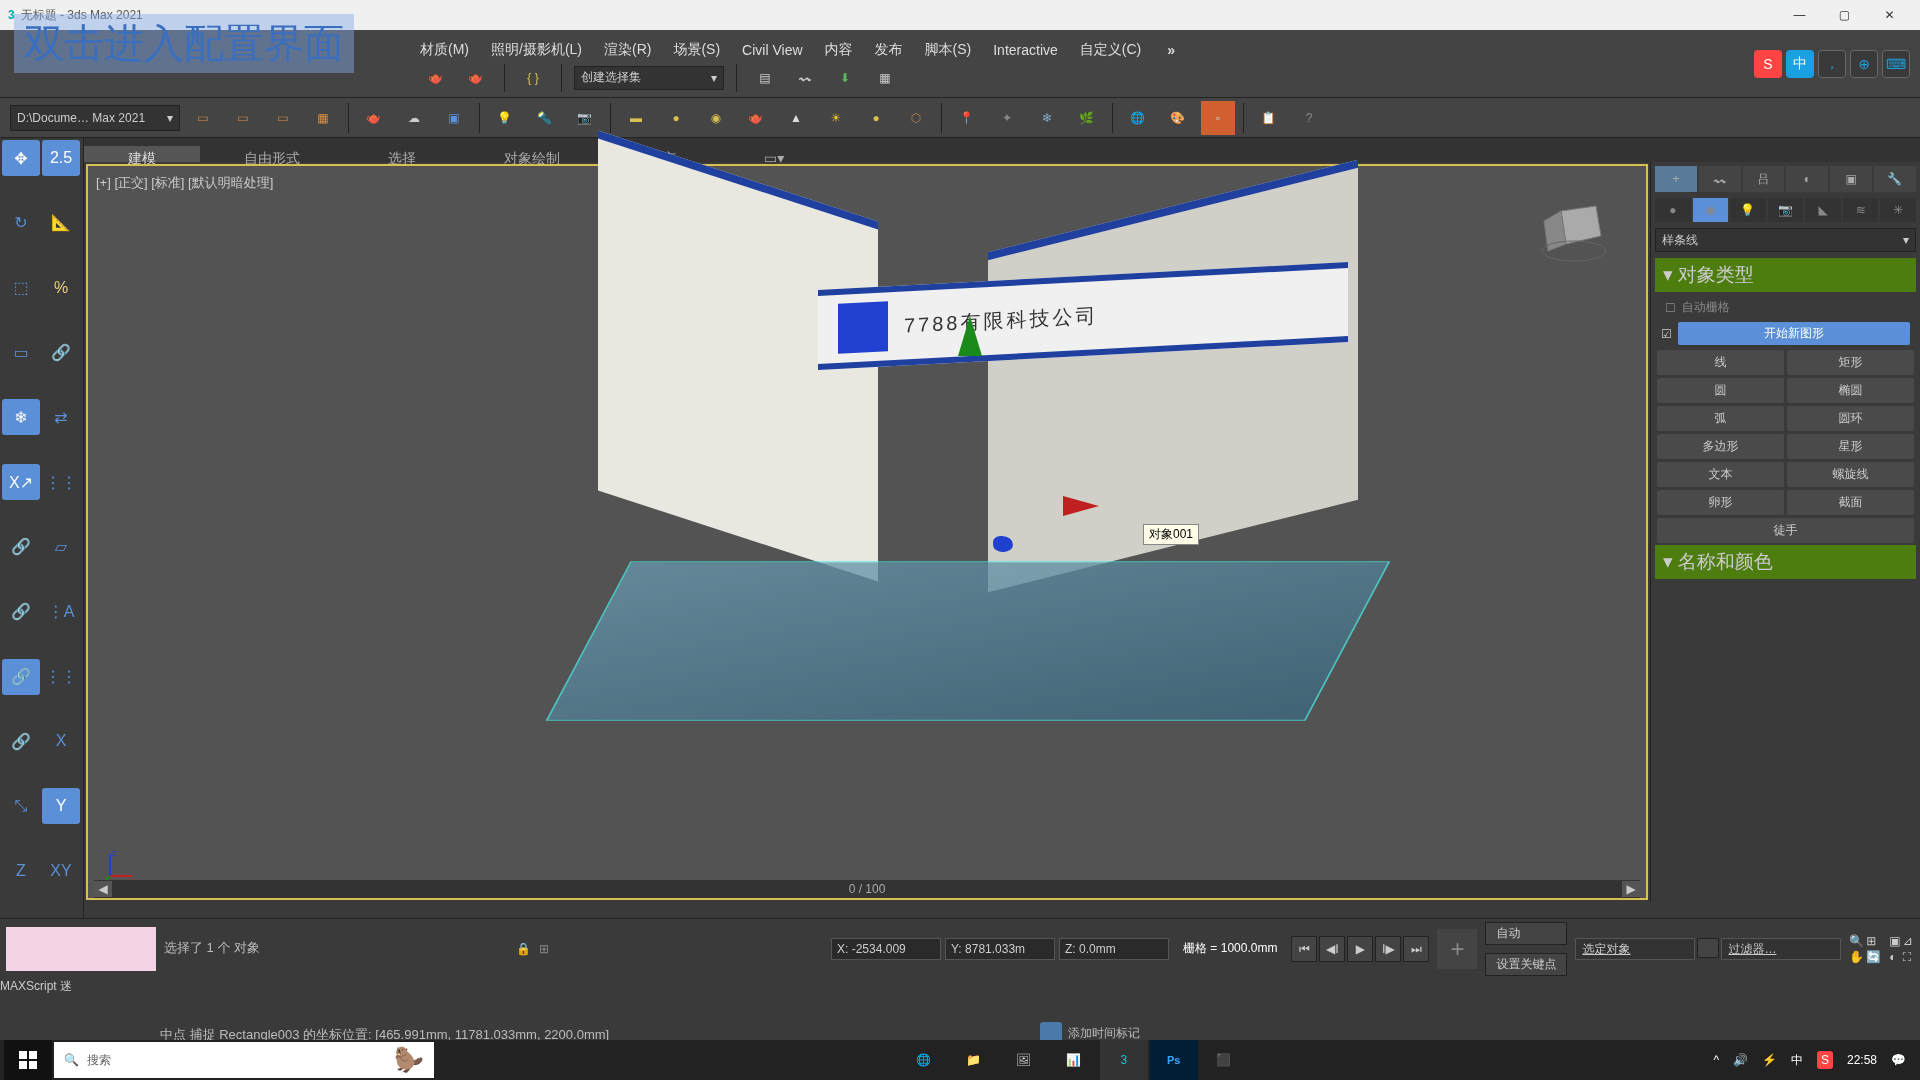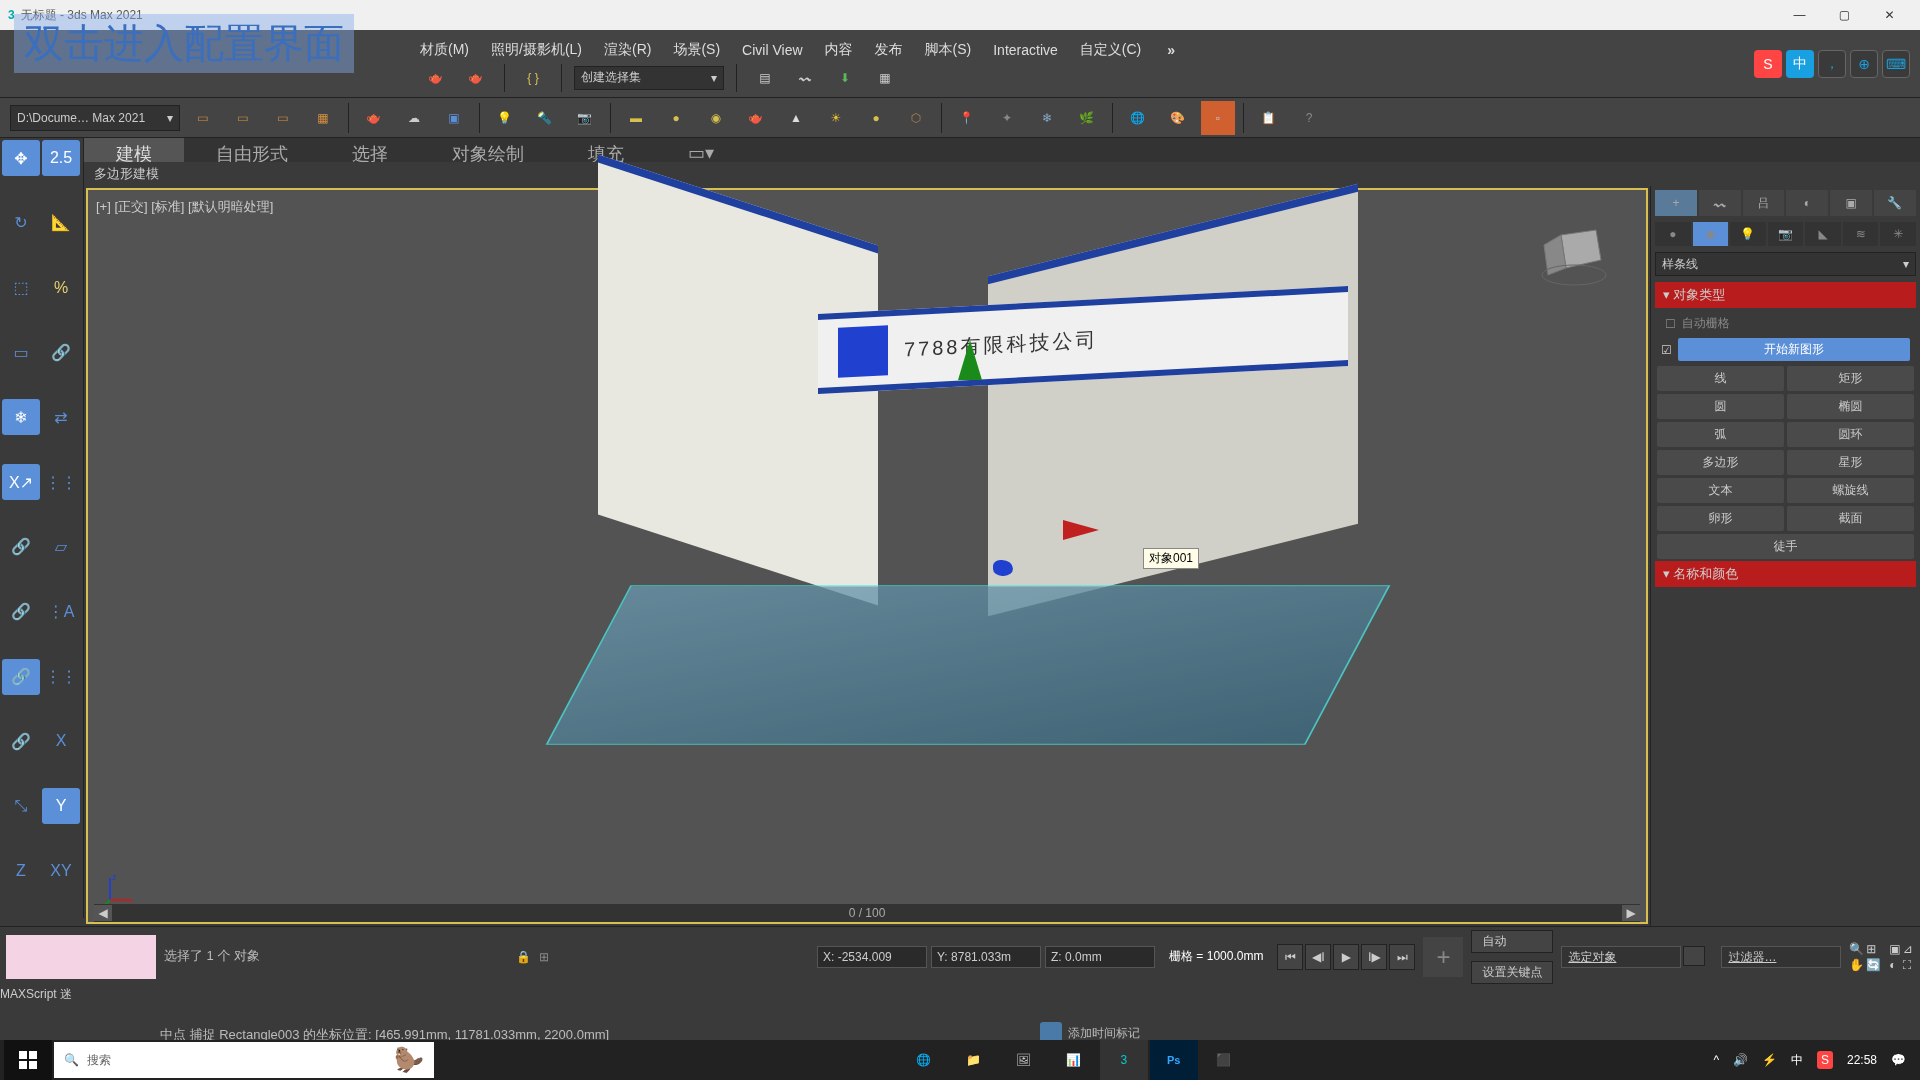--- a/index.html
+++ b/index.html
@@ -30,21 +30,21 @@
 .toolbar2 { height: 40px; background: #444; display: flex; align-items: center; padding: 0 10px; gap: 6px; border-bottom: 1px solid #222; }
 .toolbar2 .pathbox { width: 170px; height: 26px; background: #333; border: 1px solid #222; padding: 2px 6px; display: flex; align-items: center; font-size: 12px; }
 .toolbar2 .tbtn { width: 34px; height: 34px; display: flex; align-items: center; justify-content: center; }
 .toolbar2 .sep { width: 1px; height: 30px; background: #222; margin: 0 2px; }
 .leftvtools { width: 84px; background: #3a3a3a; display: flex; flex-wrap: wrap; padding: 2px; gap: 2px; border-right:1px solid #222;}
 .leftvtools .vt { width: 38px; height: 36px; display: flex; align-items: center; justify-content: center; border-radius: 3px; font-size: 16px; color: #5b8fd8; }
 .leftvtools .vt.active { background: #5b8fd8; color: #fff; }
 .leftvtools .vt.yellow { color: #e8d070; }
 
 .ribbon-tabs { display: flex; height: 24px; background:#333; }
-.ribbon-tabs .rtab { padding: 4px 32px; color: #aaa; font-size: 18px; }
+.ribbon-tabs .rtab { padding: 4px 44px; color: #aaa; font-size: 14px; margin-top: 8px; }
 .ribbon-tabs .rtab.active { background: #555; color: #ddd; }
 .ribbon-sub { height: 24px; padding: 3px 10px; color: #ccc; background:#3a3a3a; font-size:13px;}
 
 .main { display: flex; height: 740px; }
 .viewport { flex: 1; background: #535353; position: relative; border: 2px solid #d8c050; margin: 2px; }
 .viewport .vlabel { position: absolute; top: 8px; left: 8px; color: #ccc; font-size: 13px; }
 .viewport .tooltip { position: absolute; top: 358px; left: 1055px; background: #fffde8; color: #000; border: 1px solid #888; padding: 1px 5px; font-size: 12px; }
 .viewport .axisgizmo { position: absolute; bottom: 12px; left: 12px; width: 40px; height: 40px; }
 .viewport .viewcube { position: absolute; top: 30px; right: 30px; width: 80px; height: 70px; }
 .viewport .scrollbar { position: absolute; bottom: 0; left: 6px; right: 6px; height: 18px; background: #333; display: flex; align-items: center; }
@@ -52,21 +52,21 @@
 .viewport .scrollbar .track { flex: 1; text-align: center; color: #aaa; }
 
 .rightpanel { width: 270px; background: #3a3a3a; border-left: 1px solid #222; padding: 4px; }
 .rightpanel .tabicons { display: flex; gap: 2px; margin-bottom: 4px; height:28px; }
 .rightpanel .tabicons .ti { flex: 1; height: 26px; background: #444; display: flex; align-items: center; justify-content: center; color:#aaa; }
 .rightpanel .tabicons .ti.active { background: #5a7a9a; }
 .rightpanel .subicons { display: flex; gap: 2px; margin-bottom: 6px; }
 .rightpanel .subicons .si { flex: 1; height: 24px; background: #333; display:flex;align-items:center;justify-content:center; color:#888;}
 .rightpanel .subicons .si.active { background: #5b8fd8; }
 .rightpanel .dropdown { width: 100%; height: 24px; background: #333; border: 1px solid #222; padding: 2px 6px; margin-bottom: 6px; display:flex; align-items:center; }
-.rightpanel .section-head { background: #b91c1c; padding: 4px 8px; margin-bottom: 4px; font-size: 13px; }
+.rightpanel .section-head { background: #4d7c0f; padding: 4px 8px; margin-bottom: 4px; font-size: 19px; }
 .rightpanel .checkbox-row { display: flex; align-items: center; padding: 3px 10px; gap: 6px; color:#888; }
 .rightpanel .check-btn { display:flex; align-items:center; padding:3px 6px; gap:6px;}
 .rightpanel .check-btn .btn { flex:1; background:#5b8fd8; color:#fff; text-align:center; padding:3px; border-radius:2px;}
 .rightpanel .btngrid { display: grid; grid-template-columns: 1fr 1fr; gap: 3px; padding: 2px; }
 .rightpanel .btngrid .gb { background: #4a4a4a; text-align: center; padding: 4px; border-radius: 2px; font-size: 12px; }
 .rightpanel .btngrid .gb.full { grid-column: span 2; }
 .rightpanel .namefield { display: flex; gap: 4px; padding: 4px; }
 .rightpanel .namefield input { flex: 1; background: #333; border: 1px solid #555; color: #ccc; padding: 3px 6px; }
 .rightpanel .namefield .swatch { width: 26px; height: 24px; background: #b8d8f0; border: 1px solid #888; }
 
@@ -230,21 +230,20 @@
 
   <div style="flex:1; display:flex; flex-direction:column;">
     <div class="ribbon-tabs">
       <div class="rtab active">建模</div>
       <div class="rtab">自由形式</div>
       <div class="rtab">选择</div>
       <div class="rtab">对象绘制</div>
       <div class="rtab">填充</div>
       <div class="rtab">▭▾</div>
     </div>
-    <div class="ribbon-sub">多边形建模</div>
 
     <div class="main">
       <div class="viewport">
         <div class="vlabel">[+] [正交] [标准] [默认明暗处理]</div>
 
         <div class="scene">
           <div class="wall-l"></div>
           <div class="wall-r"></div>
           <div class="floor"></div>
           <div class="banner">
@@ -353,21 +352,21 @@
     <div class="tc">Ⅰ▶</div>
     <div class="tc">⏭</div>
   </div>
   <div class="tc" style="width:40px;height:40px;background:#444;display:flex;align-items:center;justify-content:center;font-size:24px;color:#888">+</div>
   <div class="keybtns">
     <div class="keybtn">自动</div>
     <div class="keybtn">设置关键点</div>
   </div>
   <div style="display:flex;flex-direction:row;gap:2px;text-decoration:underline;">
     <div class="seldrop">选定对象</div>
-    <div style="display:flex;gap:16px;border-radius:8px;">
+    <div style="display:flex;gap:2px;border-radius:8px;">
         <div style="width:22px;height:20px;background:#444;border:1px solid #222"></div>
         <div class="seldrop">过滤器…</div>
       </div>
   </div>
   <div style="display:grid;grid-template-columns:1fr 1fr;gap:2px;">
     <div class="tc">🔍</div>
     <div class="tc">⊞</div>
     <div class="tc">✋</div>
     <div class="tc">🔄</div>
   </div>

